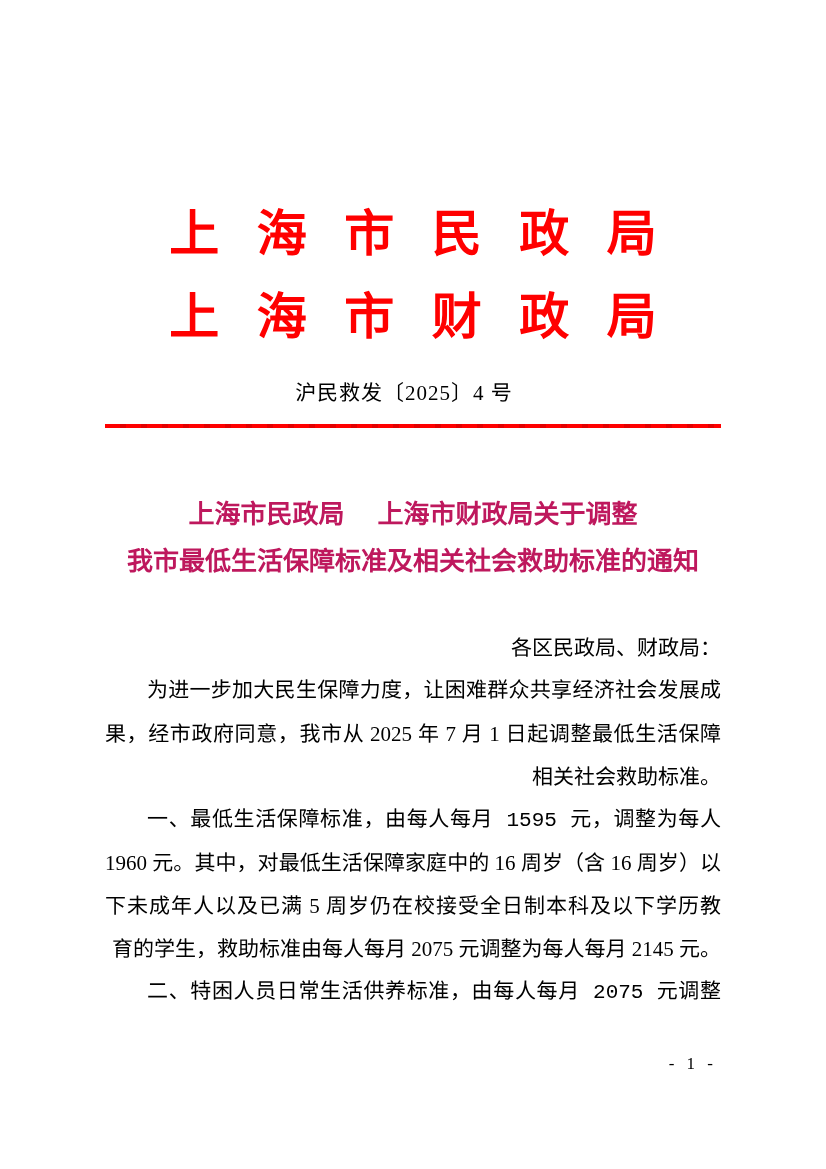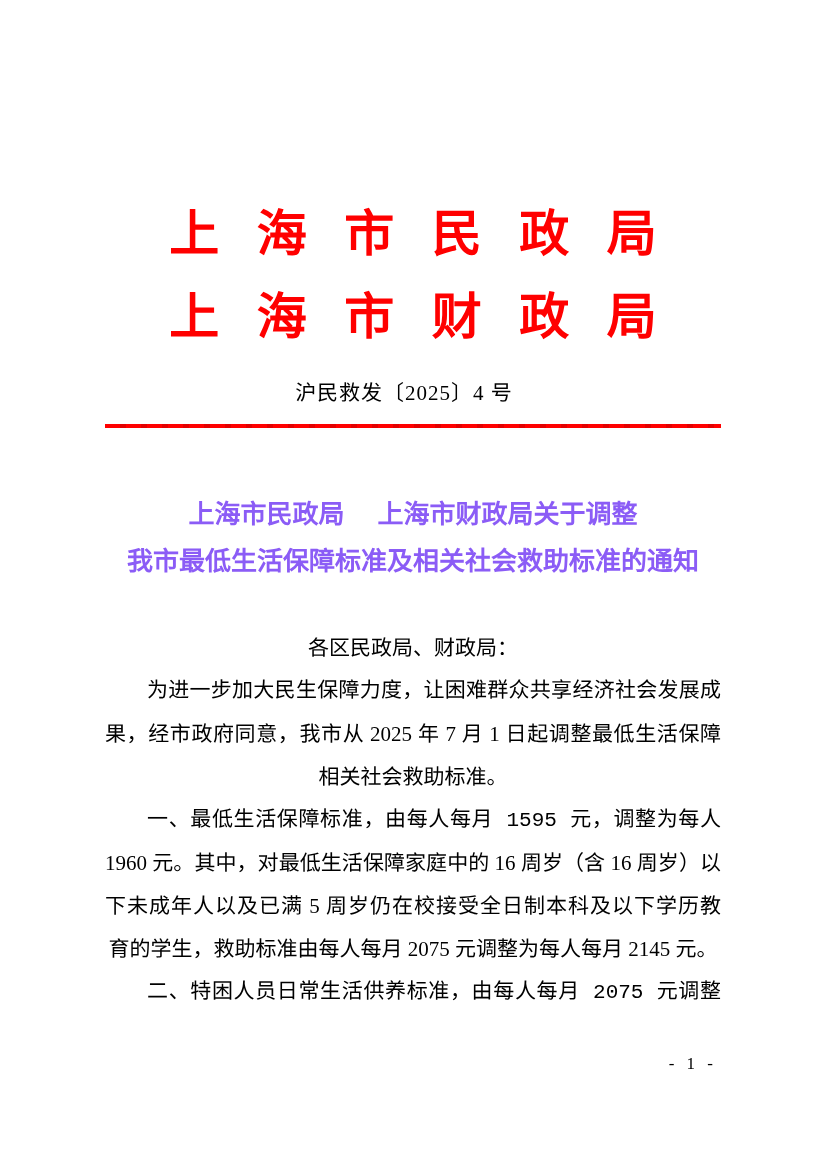--- a/index.html
+++ b/index.html
@@ -65,41 +65,41 @@
   .title {
     position: absolute;
     top: 497px;
     left: 0;
     right: 0;
     margin: 0;
     text-align: center;
     font-family: "Liberation Sans", "DejaVu Sans", sans-serif;
     font-weight: 700;
     font-size: 26px;
-    color: #8b5cf6;
+    color: #be185d;
   }
   .title-line { height: 34px; line-height: 34px; margin-bottom: 13px; white-space: nowrap; }
 
   
   .body-text {
     position: absolute;
     top: 627px;
     left: 105px;
     width: 616px;
     font-size: 21px;
     line-height: 43px;
   }
   .line { height: 43px; overflow: hidden; }
   .line.indent { text-indent: 42px; font-family: Liberation Mono, monospace; }
   .line.stretch {
     text-align: justify;
     text-align-last: justify;
     text-justify: inter-character;
   }
-  .line.left { text-align: center; }
+  .line.left { text-align: right; }
 
   
   .page-number {
     position: absolute;
     top: 1053px;
     right: 109px;
     font-size: 17px;
     line-height: 22px;
     letter-spacing: 4px;
   }

